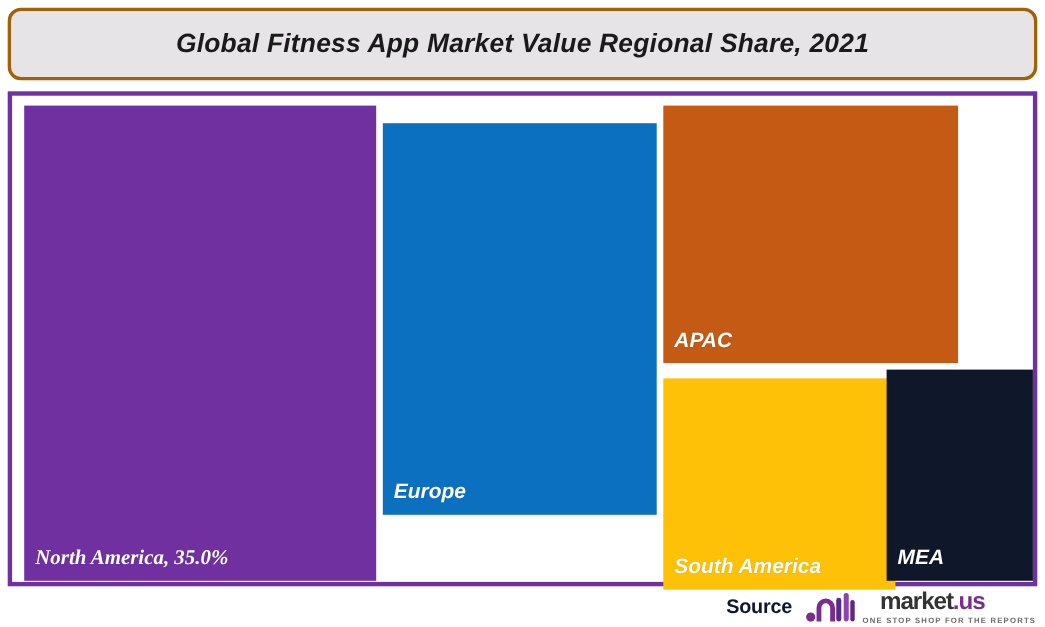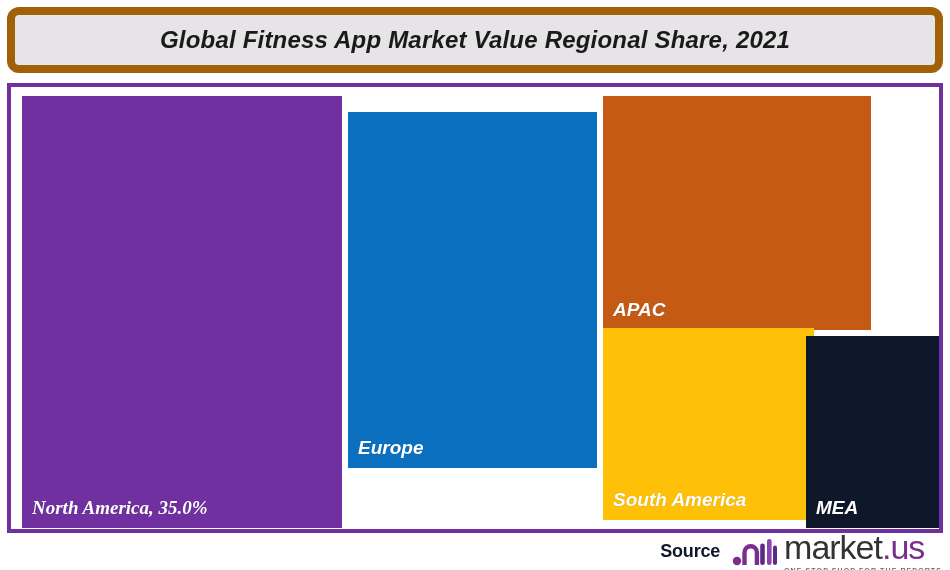--- a/index.html
+++ b/index.html
@@ -17,21 +17,21 @@
 
   
   #title-panel {
     position: absolute;
     left: 7px;
     top: 7px;
     width: 936px;
     height: 66px;
     box-sizing: border-box;
     background: #e6e4e6;
-    border: 8px solid #a16207;
+    border: 3px solid #a16207;
     border-radius: 12px;
     display: flex;
     align-items: center;
     justify-content: center;
   }
   #title-text {
     font-size: 24px;
     font-weight: bold;
     font-style: italic;
     color: #1a1a1a;
@@ -73,21 +73,21 @@
     font-weight: bold;
     font-style: italic;
     white-space: nowrap;
     text-shadow: 0 0 1px rgba(0,0,0,0.25);
   }
 
   
   #tile-north-america { left: 0px;   top: 0px;   width: 320px; height: 432px; font-family: Liberation Serif, serif; }
   #tile-europe        { left: 326px; top: 16px;   width: 249px; height: 356px; }
   #tile-apac          { left: 581px; top: 0px;   width: 268px; height: 234px; }
-  #tile-south-america { left: 581px; top: 232px; width: 211px; height: 192px; text-decoration: underline; }
+  #tile-south-america { left: 581px; top: 248px; width: 211px; height: 192px; text-decoration: underline; }
   #tile-mea           { left: 784px; top: 240px; width: 133px; height: 192px; }
 
   
   #footer {
     position: absolute;
     left: 0;
     top: 533px;
     width: 950px;
     height: 37px;
     display: flex;
@@ -112,25 +112,26 @@
     height: 30px;
     margin-right: 6px;
     flex: none;
   }
   #brand-text-wrap {
     display: flex;
     flex-direction: column;
     justify-content: center;
   }
   #brand-words {
-    font-size: 34px;
-    font-weight: normal;
+    font-size: 22px;
+    font-weight: bold;
     line-height: 1;
     letter-spacing: -1px;
     color: #333333;
+    margin-left: 16px;
   }
   #brand-words .tld { color: #7b2d8e; }
   #brand-tagline {
     font-size: 7px;
     font-weight: bold;
     color: #6b6b6b;
     letter-spacing: 1.1px;
     margin-top: 3px;
     text-align: right;
   }

